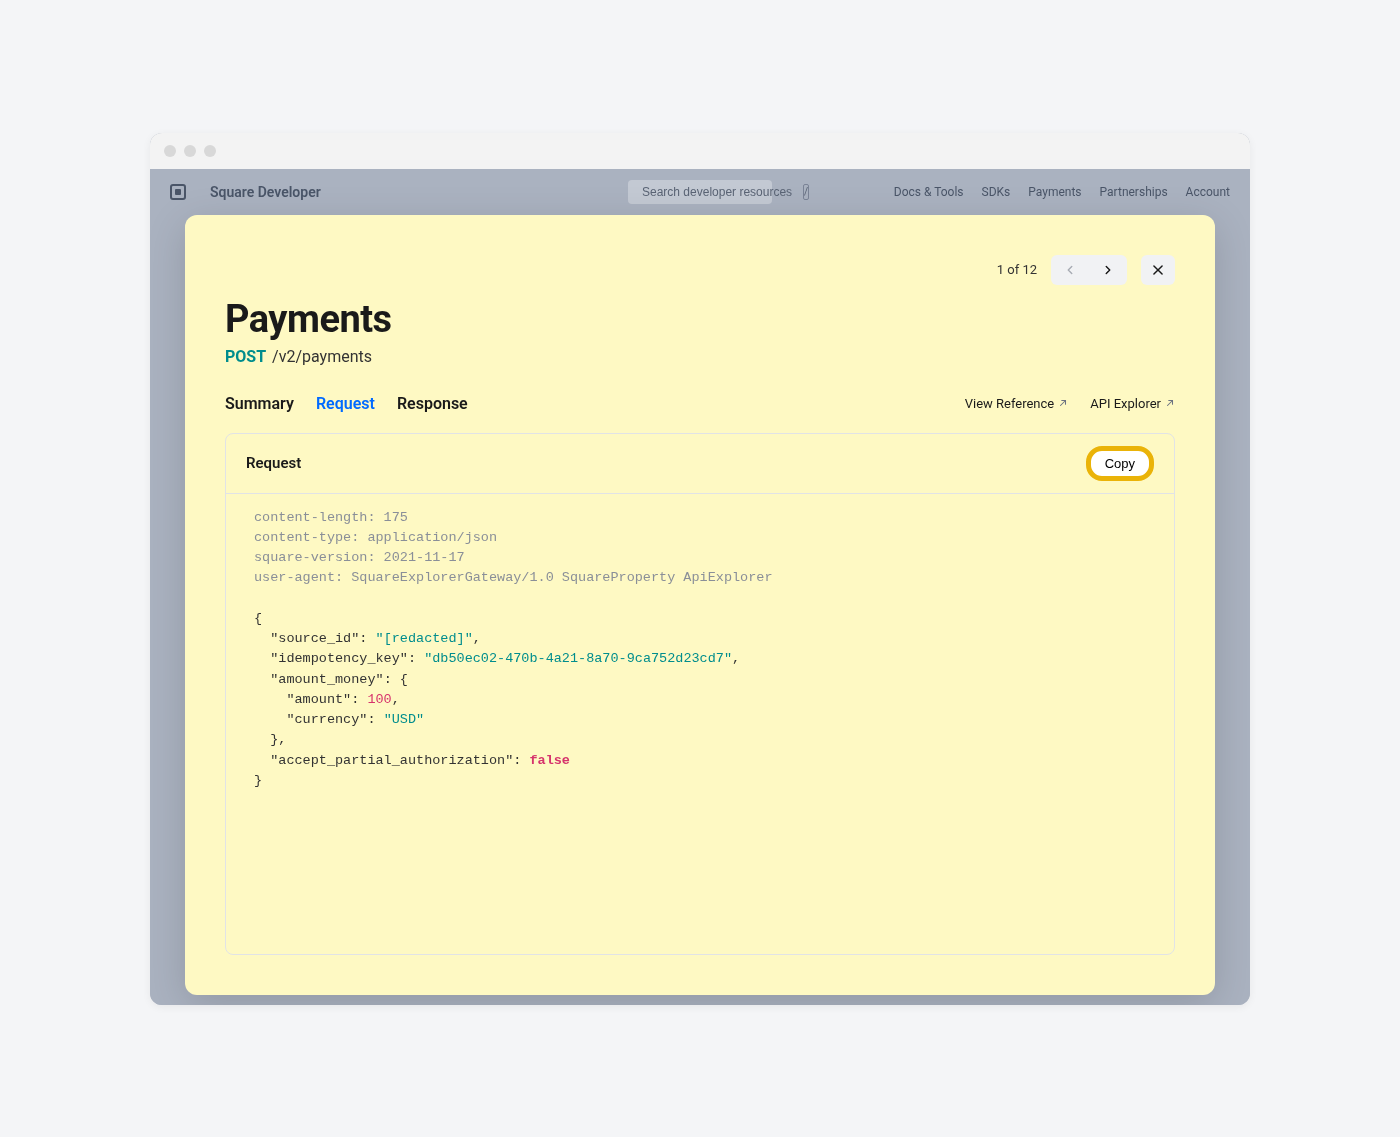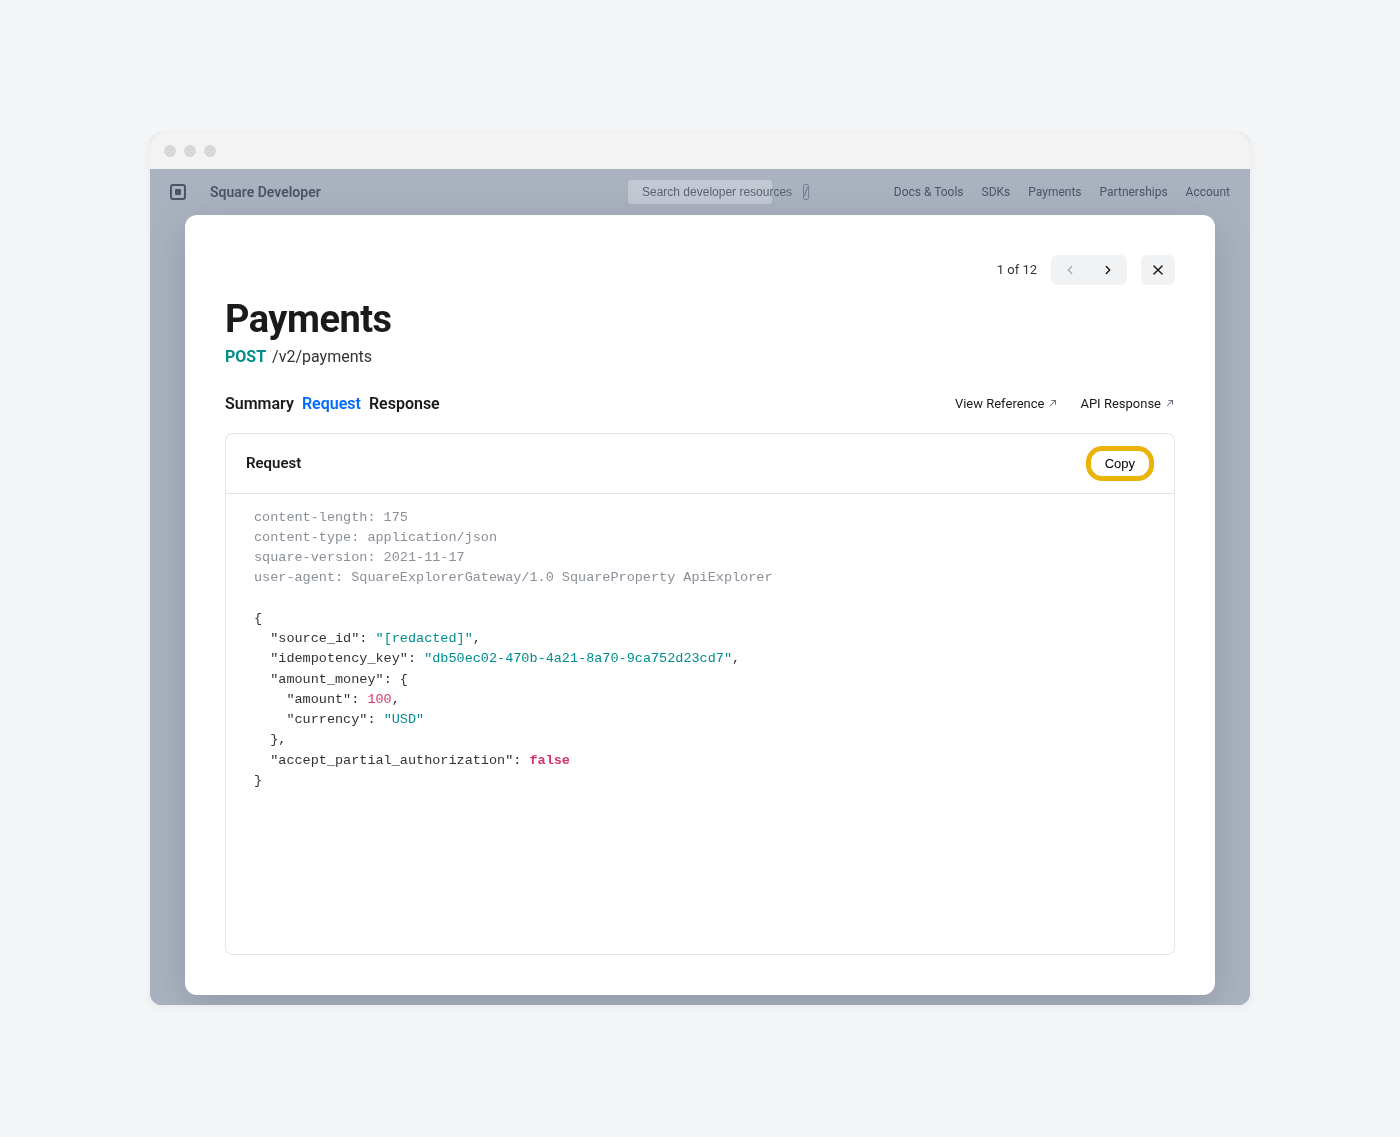--- a/index.html
+++ b/index.html
@@ -109,21 +109,21 @@
     background: #aab2c0;
     position: relative;
   }
 
   
   .modal {
     position: absolute;
     top: 0;
     left: 35px;
     right: 35px;
-    background: #ffffff;
+    background: #fef9c3;
     border-radius: 12px;
     box-shadow: 0 10px 40px rgba(0,0,0,0.15);
     padding: 40px;
     min-height: 750px;
   }
 
   .modal-topbar {
     display: flex;
     justify-content: flex-end;
     align-items: center;
@@ -169,21 +169,21 @@
     color: #008d8d;
     font-weight: 700;
     margin-right: 2px;
   }
   .path { color: #333; }
 
   .tabs-row {
     display: flex;
     align-items: center;
     margin-top: 28px;
-    gap: 8px;
+    gap: 22px;
     font-size: 16px;
     font-weight: 600;
   }
   .tab { cursor: pointer; color: #1a1a1a; }
   .tab.active { color: #006aff; }
   .tab-links {
     margin-left: auto;
     display: flex;
     gap: 22px;
     font-size: 13px;
@@ -313,21 +313,21 @@
         <span class="tab">Response</span>
         <div class="tab-links">
           <a>
             <span>View Reference</span>
             <svg width="10" height="10" viewBox="0 0 24 24" fill="none" stroke="#6b7280" stroke-width="2.5" stroke-linecap="round">
                 <line x1="6" y1="18" x2="18" y2="6"></line>
                 <polyline points="9 6 18 6 18 15"></polyline>
               </svg>
           </a>
           <a>
-            <span>API Response</span>
+            <span>API Explorer</span>
             <svg width="10" height="10" viewBox="0 0 24 24" fill="none" stroke="#6b7280" stroke-width="2.5" stroke-linecap="round">
                 <line x1="6" y1="18" x2="18" y2="6"></line>
                 <polyline points="9 6 18 6 18 15"></polyline>
               </svg>
           </a>
         </div>
       </div>
 
       <div class="request-card">
         <div class="request-header">

